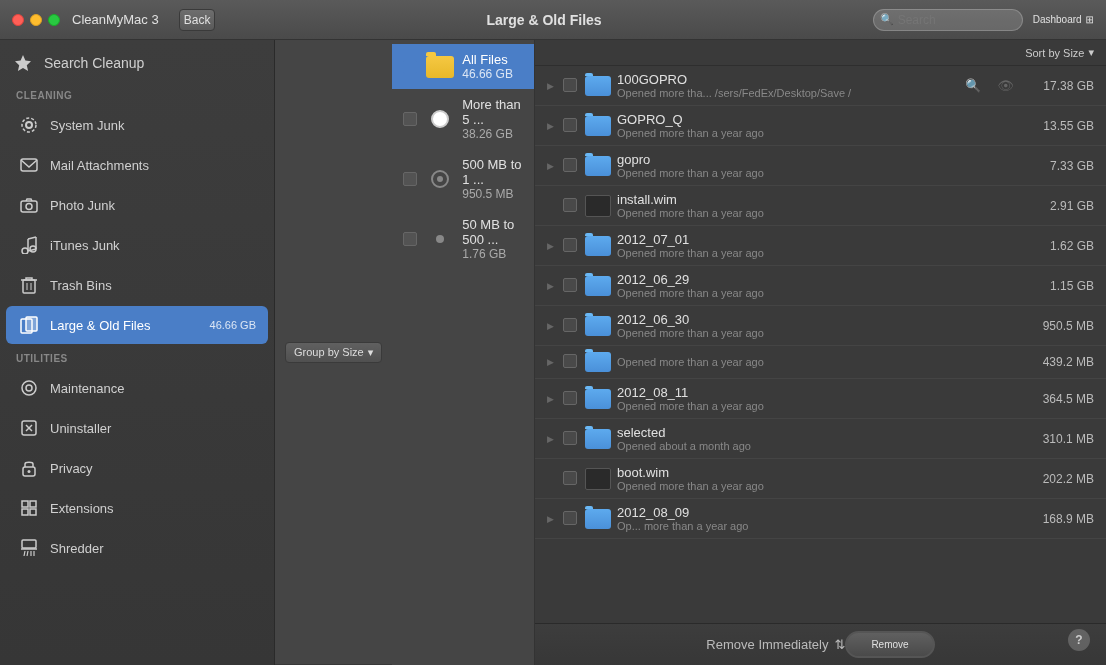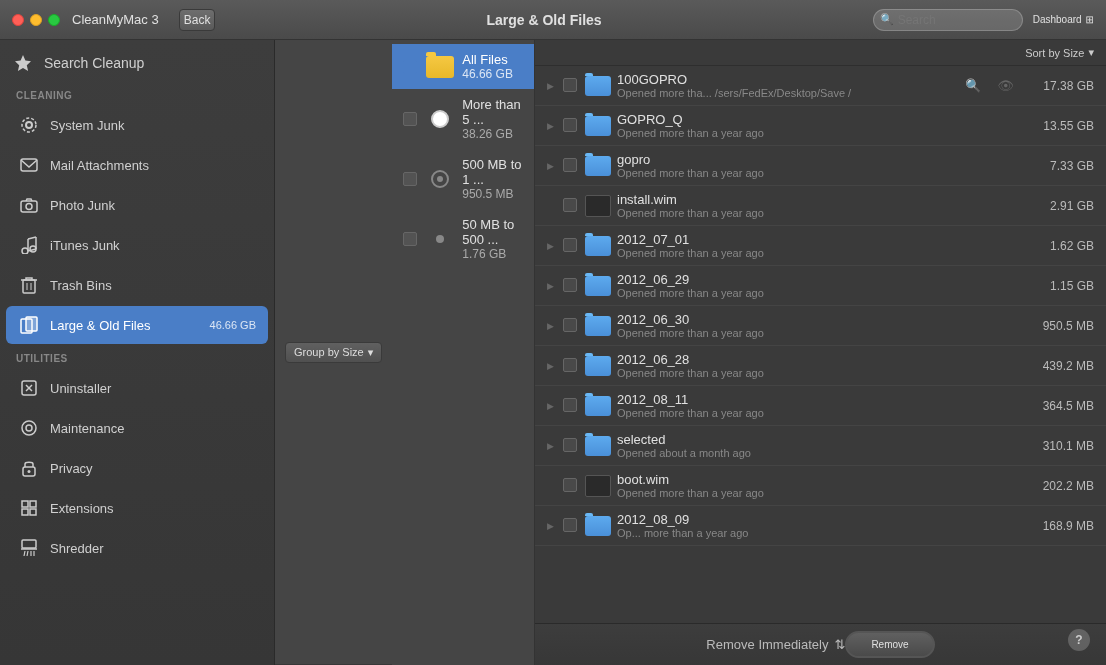--- a/index.html
+++ b/index.html
@@ -545,36 +545,36 @@
       </div>
       <span class="item-label">Large &amp; Old Files</span>
       <span class="item-badge">46.66 GB</span>
     </div>
 
     <div class="sidebar-section-label">Utilities</div>
 
     <div class="sidebar-item">
       <div class="item-icon">
         <svg width="18" height="18" viewBox="0 0 18 18">
+            <circle cx="9" cy="9" r="7" fill="none" stroke="#ccc" stroke-width="1.5"></circle>
+            <circle cx="9" cy="9" r="3" fill="none" stroke="#ccc" stroke-width="1.5"></circle>
+          </svg>
+      </div>
+      <span class="item-label">Maintenance</span>
+    </div>
+
+    <div class="sidebar-item">
+      <div class="item-icon">
+        <svg width="18" height="18" viewBox="0 0 18 18">
             <rect x="2" y="2" width="14" height="14" rx="2" fill="none" stroke="#ccc" stroke-width="1.5"></rect>
             <line x1="6" y1="6" x2="12" y2="12" stroke="#ccc" stroke-width="1.5"></line>
             <line x1="12" y1="6" x2="6" y2="12" stroke="#ccc" stroke-width="1.5"></line>
           </svg>
       </div>
       <span class="item-label">Uninstaller</span>
-    </div>
-
-    <div class="sidebar-item">
-      <div class="item-icon">
-        <svg width="18" height="18" viewBox="0 0 18 18">
-            <circle cx="9" cy="9" r="7" fill="none" stroke="#ccc" stroke-width="1.5"></circle>
-            <circle cx="9" cy="9" r="3" fill="none" stroke="#ccc" stroke-width="1.5"></circle>
-          </svg>
-      </div>
-      <span class="item-label">Maintenance</span>
     </div>
 
     <div class="sidebar-item">
       <div class="item-icon">
         <svg width="14" height="18" viewBox="0 0 14 18">
             <rect x="1" y="8" width="12" height="9" rx="2" fill="none" stroke="#ccc" stroke-width="1.5"></rect>
             <path d="M3 8 L3 5 C3 2.8 11 2.8 11 5 L11 8" fill="none" stroke="#ccc" stroke-width="1.5"></path>
             <circle cx="7" cy="12.5" r="1.5" fill="#ccc"></circle>
           </svg>
       </div>
@@ -781,21 +781,20 @@
         <div class="ri-size">950.5 MB</div>
       </div>
 
       <div class="right-item">
         <span class="ri-expand">▶</span>
         <div class="ri-check">
             <div class="checkbox" style="width:14px;height:14px;border:1px solid #666;border-radius:2px;background:rgba(255,255,255,0.08);"></div>
           </div>
         <div class="ri-folder"></div>
         <div class="ri-info">
-          <div class="ri-name">2012_06_28</div>
           <div class="ri-sub">Opened more than a year ago</div>
         </div>
         <div class="ri-size">439.2 MB</div>
       </div>
 
       <div class="right-item">
         <span class="ri-expand">▶</span>
         <div class="ri-check">
             <div class="checkbox" style="width:14px;height:14px;border:1px solid #666;border-radius:2px;background:rgba(255,255,255,0.08);"></div>
           </div>

